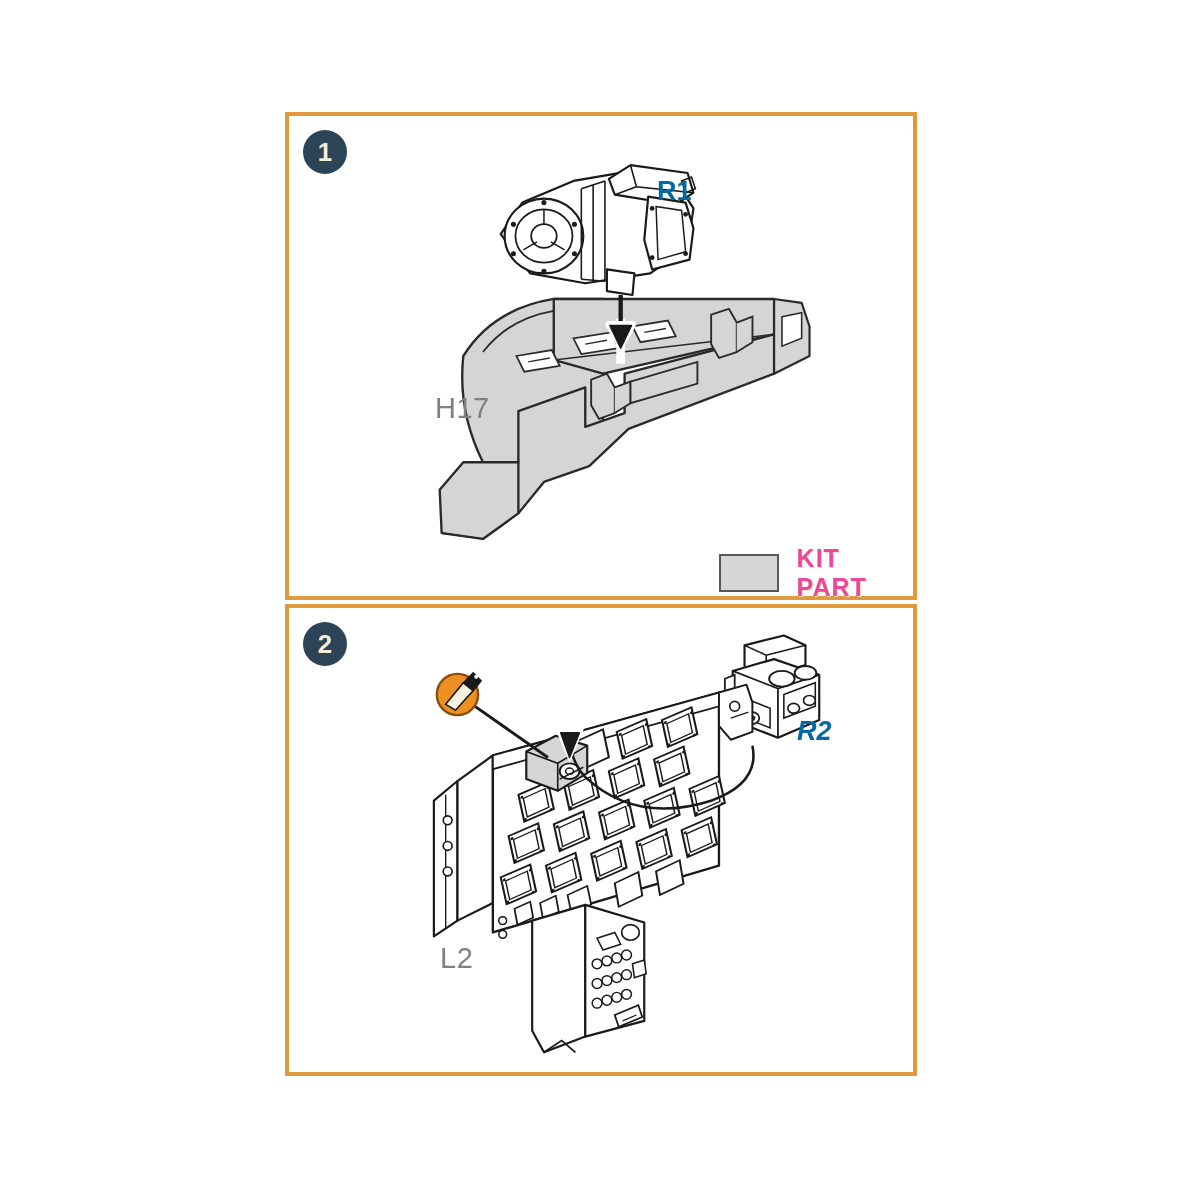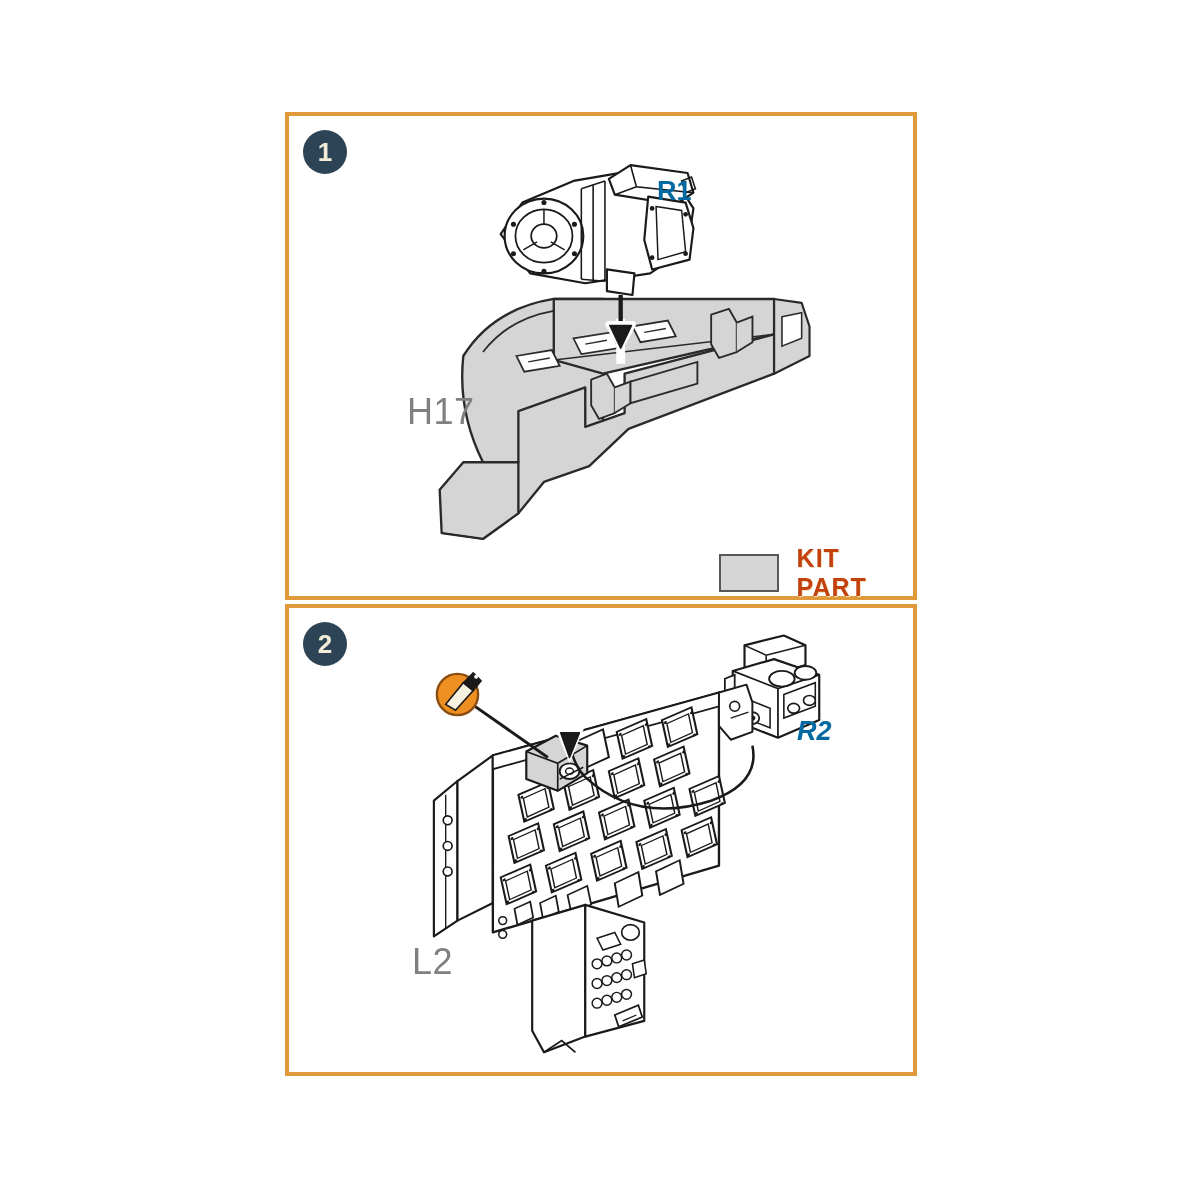--- a/index.html
+++ b/index.html
@@ -60,23 +60,24 @@
   #badge-2 { left: 14px; top: 14px; }
 
   .part-label {
     position: absolute;
     line-height: 1;
     white-space: nowrap;
     z-index: 25;
   }
   .label-kit {
     color: #808080;
-    font-size: 36px;
+    font-size: 29px;
     font-weight: 300;
     letter-spacing: 0.5px;
+    margin-left: 28px;
   }
   .label-resin {
     color: #0369a1;
     font-size: 27px;
     font-weight: bold;
   }
 
   #label-h17 { left: 118px; top: 278px; }
   #label-r1  { left: 368px; top: 62px; }
   #label-l2  { left: 123px; top: 336px; }
@@ -92,21 +93,21 @@
     z-index: 25;
   }
   .legend-swatch {
     width: 62px;
     height: 38px;
     background: #d6d6d6;
     border: 2px solid #58585a;
     box-sizing: border-box;
   }
   .legend-text {
-    color: #c2410c;
+    color: #ec4899;
     font-size: 25px;
     font-weight: bold;
     letter-spacing: 1px;
     text-shadow: 1px 1px 0 #f3e2c4;
   }
   .art {
     position: absolute;
     left: 0; top: 0;
     width: 100%;
     height: 100%;

